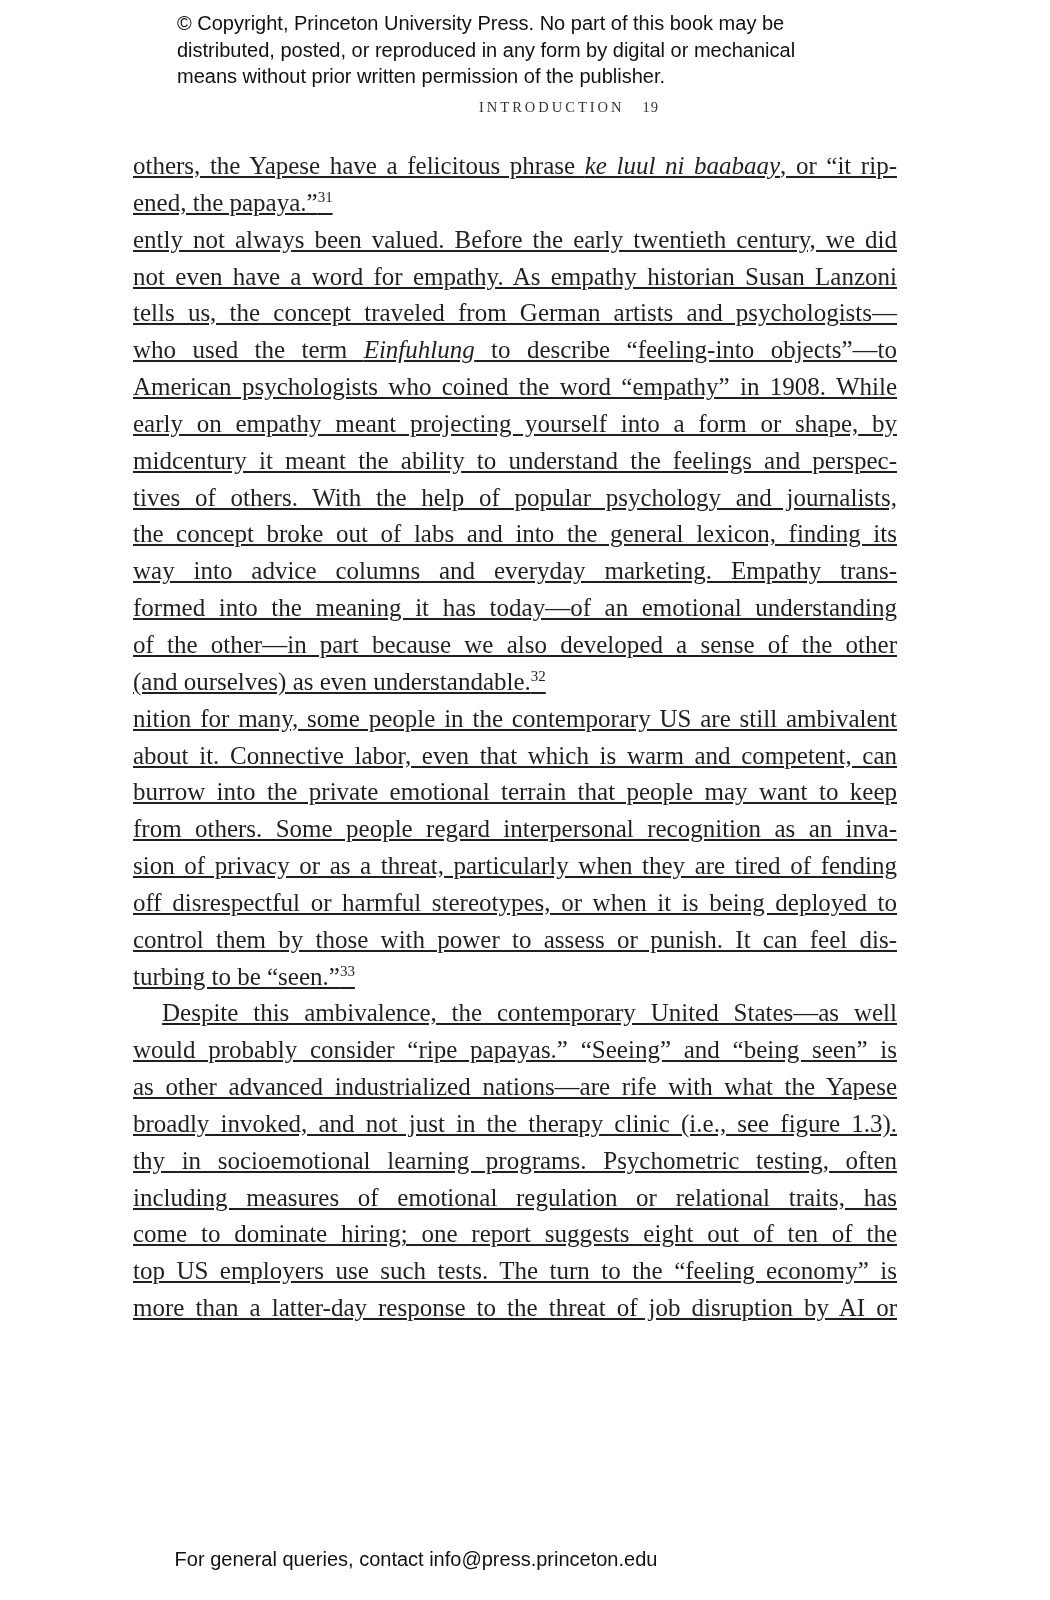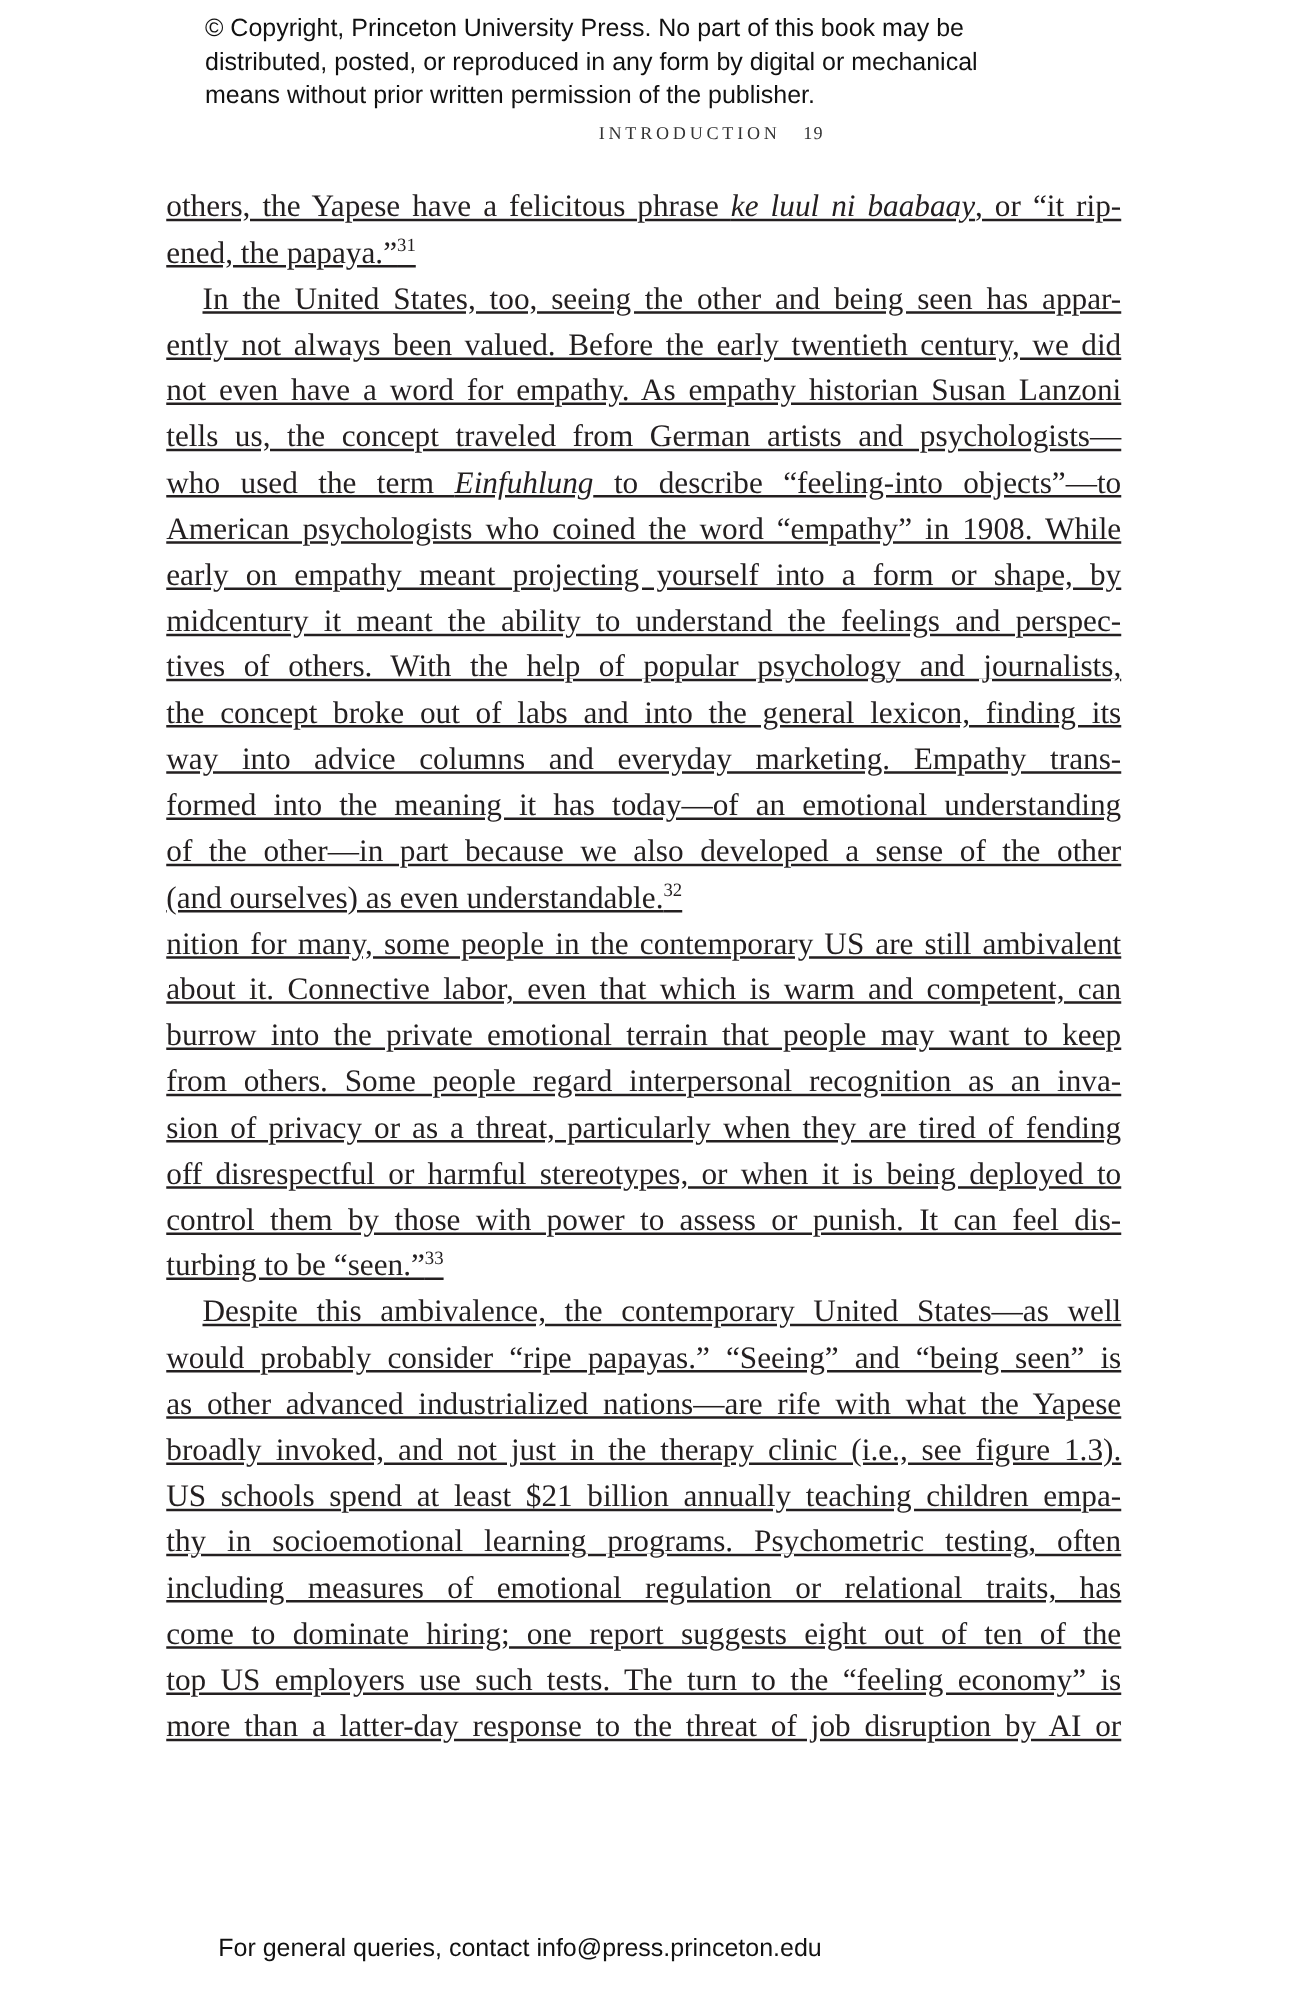--- a/index.html
+++ b/index.html
@@ -1,17 +1,17 @@
 <!DOCTYPE html>
 <html><head>
 <meta charset="utf-8">
 <style>
   html, body { margin:0; padding:0; background:#ffffff; }
   body { width:1050px; height:1600px; position:relative; overflow:hidden; color:#231f20; }
-  .notice { position:absolute; left:164px; top:10px; width:700px; font-family:"Liberation Sans", sans-serif; font-size:20px; line-height:26.5px; color:#111; }
+  .notice { position:absolute; left:177px; top:10px; width:700px; font-family:"Liberation Sans", sans-serif; font-size:20px; line-height:26.5px; color:#111; }
   .runhead { position:absolute; left:0; width:1050px; top:99px; text-align:center; font-family:"Liberation Serif", serif; font-size:14.5px; letter-spacing:3px; color:#333;padding-left:44px; }
   .runhead .pg { letter-spacing:1px; margin-left:18px; }
   .body { position:absolute; left:133px; top:148px; width:764px; font-family:"Liberation Serif", serif; font-size:25px; color:#231f20;text-decoration:underline; }
   .line { height:36.85px; line-height:36.85px; white-space:nowrap; text-align:justify; text-align-last:justify; }
   .line.last { text-align-last:left; }
   .line.indent { padding-left:29px; }
   sup { font-size:15px; line-height:0; vertical-align:9px; }
   .footer { position:absolute; left:0; width:832px; top:1548px; text-align:center; font-family:"Liberation Sans", sans-serif; font-size:20px; color:#111; }
   i { font-style:italic; }
 </style>
@@ -27,21 +27,20 @@
 <div class="runhead">
   <span>INTRODUCTION</span><span class="pg">19</span>
 </div>
 
 <div class="body" id="body-text">
     <div>
       <div class="line">others, the Yapese have a felicitous phrase <i>ke luul ni baabaay</i>, or “it rip-</div>
       <div class="line last">ened, the papaya.”<sup>31</sup></div>
     </div>
     <div>
-      <div class="line indent">In the United States, too, seeing the other and being seen has appar-</div>
       <div class="line">ently not always been valued. Before the early twentieth century, we did</div>
       <div class="line">not even have a word for empathy. As empathy historian Susan Lanzoni</div>
       <div class="line">tells us, the concept traveled from German artists and psychologists—</div>
       <div class="line">who used the term <i>Einfuhlung</i> to describe “feeling-into objects”—to</div>
       <div class="line">American psychologists who coined the word “empathy” in 1908. While</div>
       <div class="line">early on empathy meant projecting yourself into a form or shape, by</div>
       <div class="line">midcentury it meant the ability to understand the feelings and perspec-</div>
       <div class="line">tives of others. With the help of popular psychology and journalists,</div>
       <div class="line">the concept broke out of labs and into the general lexicon, finding its</div>
       <div class="line">way into advice columns and everyday marketing. Empathy trans-</div>
@@ -57,21 +56,20 @@
       <div class="line">sion of privacy or as a threat, particularly when they are tired of fending</div>
       <div class="line">off disrespectful or harmful stereotypes, or when it is being deployed to</div>
       <div class="line">control them by those with power to assess or punish. It can feel dis-</div>
       <div class="line last">turbing to be “seen.”<sup>33</sup></div>
     </div>
     <div>
       <div class="line indent">Despite this ambivalence, the contemporary United States—as well</div>
       <div class="line">would probably consider “ripe papayas.” “Seeing” and “being seen” is</div>
       <div class="line">as other advanced industrialized nations—are rife with what the Yapese</div>
       <div class="line">broadly invoked, and not just in the therapy clinic (i.e., see figure 1.3).</div>
-      <div class="line">US schools spend at least $21 billion annually teaching children empa-</div>
       <div class="line">thy in socioemotional learning programs. Psychometric testing, often</div>
       <div class="line">including measures of emotional regulation or relational traits, has</div>
       <div class="line">come to dominate hiring; one report suggests eight out of ten of the</div>
       <div class="line">top US employers use such tests. The turn to the “feeling economy” is</div>
       <div class="line">more than a latter-day response to the threat of job disruption by AI or</div>
     </div>
   </div>
 
 <div class="footer">For general queries, contact info@press.princeton.edu</div>
 

